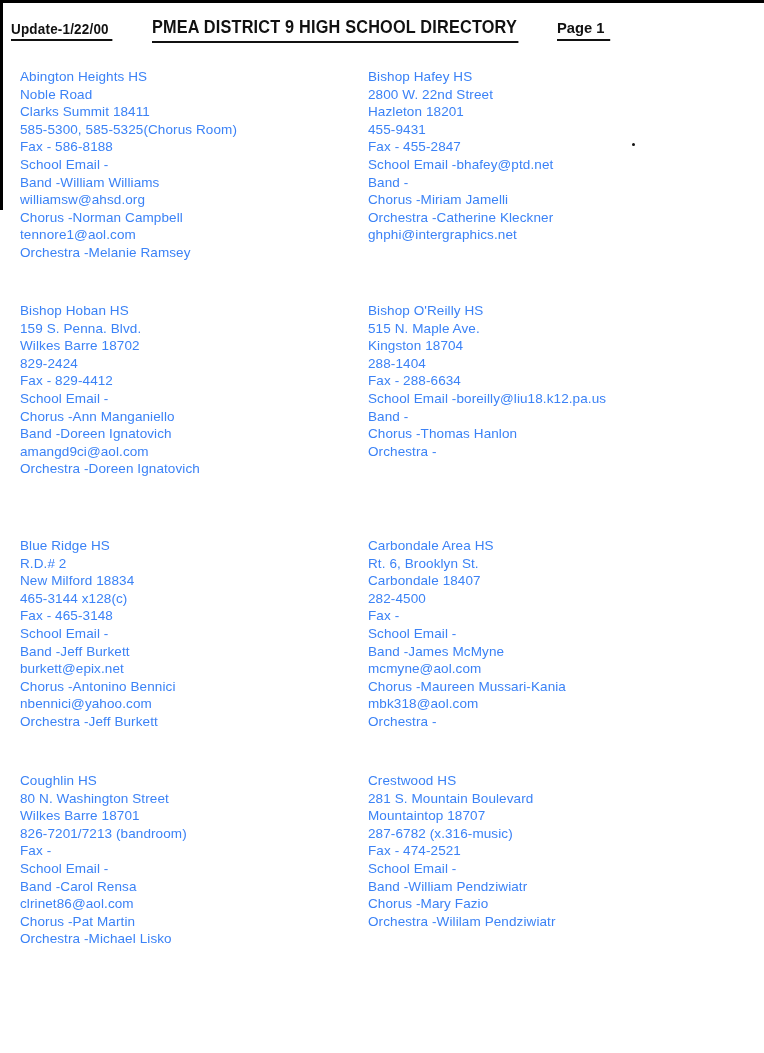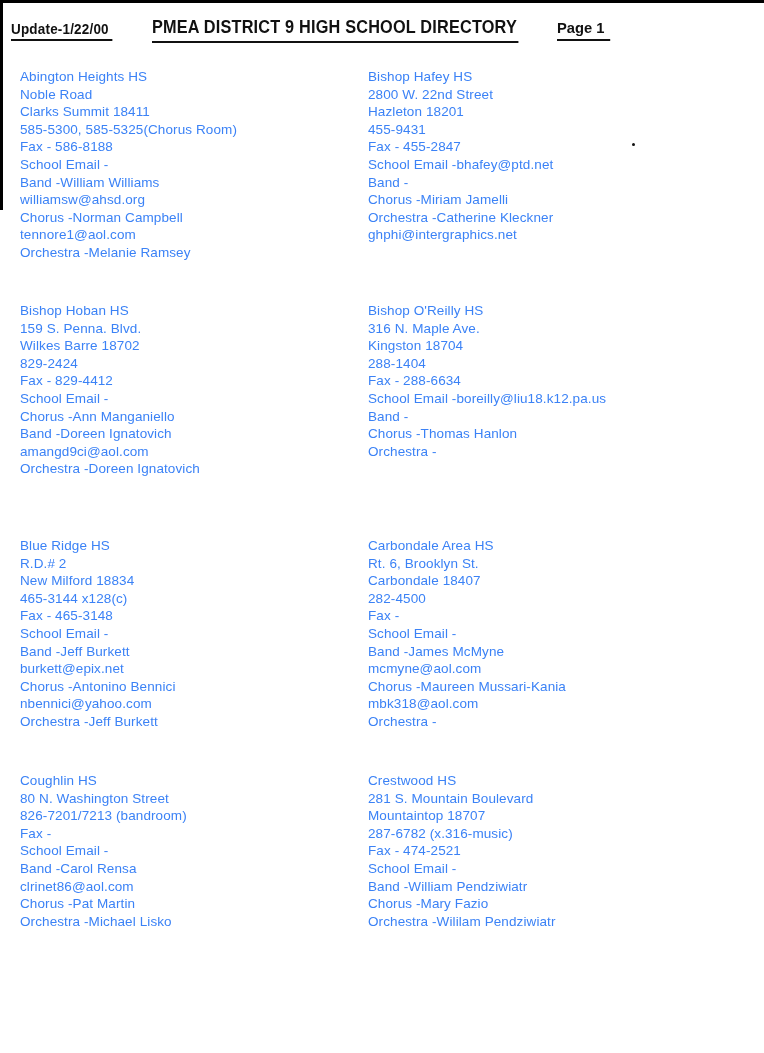--- a/index.html
+++ b/index.html
@@ -130,21 +130,21 @@
         <div class="line">Chorus -Ann Manganiello</div>
         <div class="line">Band -Doreen Ignatovich</div>
         <div class="line">amangd9ci@aol.com</div>
         <div class="line">Orchestra -Doreen Ignatovich</div>
       </div>
   </section>
 
   <section class="school col-right row2">
     <div class="school-name">Bishop O'Reilly HS</div>
     <div class="school-lines">
-        <div class="line">316 N. Maple Ave.</div>
+        <div class="line">515 N. Maple Ave.</div>
         <div class="line">Kingston 18704</div>
         <div class="line">288-1404</div>
         <div class="line">Fax - 288-6634</div>
         <div class="line">School Email -boreilly@liu18.k12.pa.us</div>
         <div class="line">Band -</div>
         <div class="line">Chorus -Thomas Hanlon</div>
         <div class="line">Orchestra -</div>
       </div>
   </section>
 
@@ -177,20 +177,21 @@
         <div class="line">Chorus -Maureen Mussari-Kania</div>
         <div class="line">mbk318@aol.com</div>
         <div class="line">Orchestra -</div>
       </div>
   </section>
 
   <section class="school col-left row4">
     <div class="school-name">Coughlin HS</div>
     <div class="school-lines">
         <div class="line">80 N. Washington Street</div>
+        <div class="line">Wilkes Barre 18701</div>
         <div class="line">826-7201/7213 (bandroom)</div>
         <div class="line">Fax -</div>
         <div class="line">School Email -</div>
         <div class="line">Band -Carol Rensa</div>
         <div class="line">clrinet86@aol.com</div>
         <div class="line">Chorus -Pat Martin</div>
         <div class="line">Orchestra -Michael Lisko</div>
       </div>
   </section>
 

